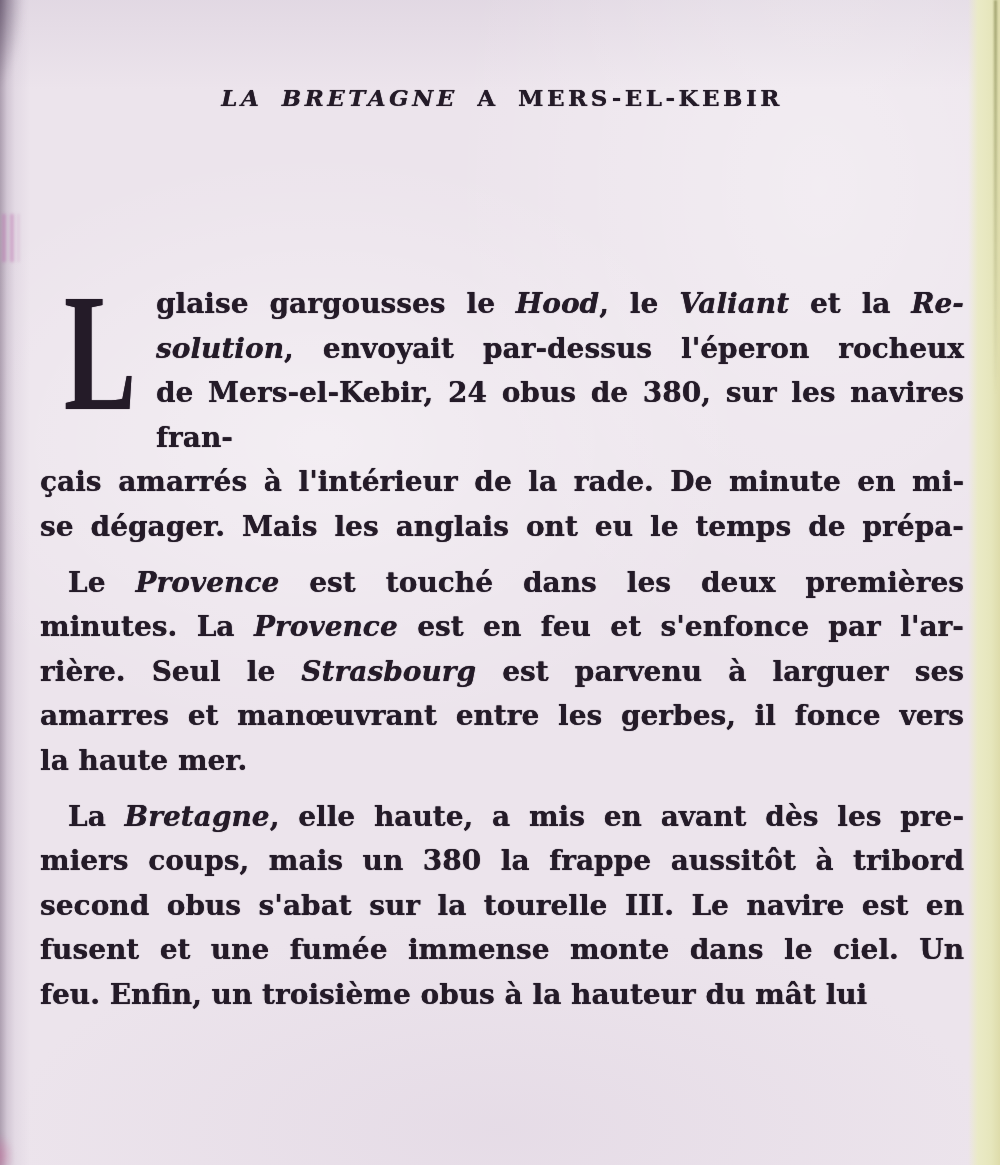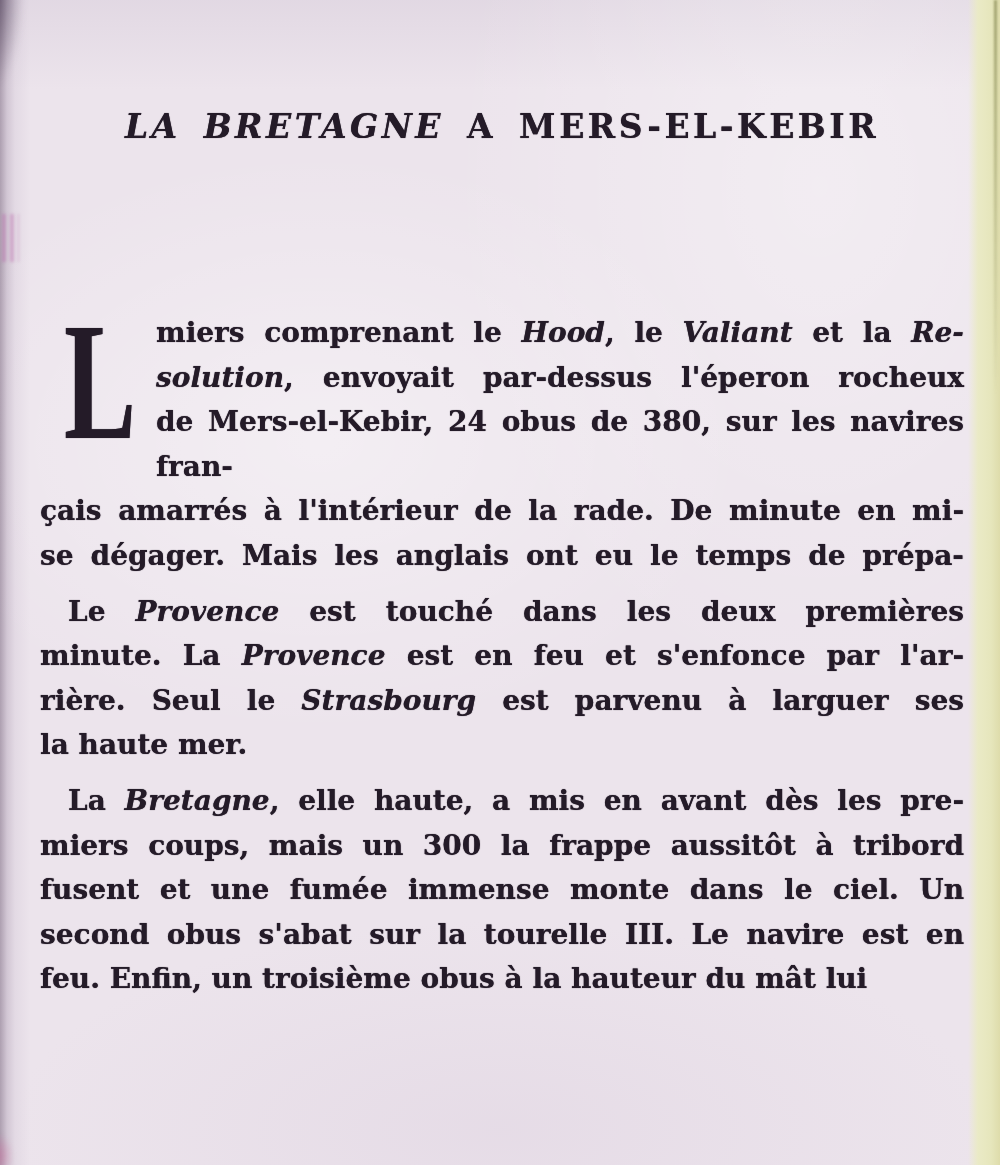--- a/index.html
+++ b/index.html
@@ -58,23 +58,23 @@
     filter:blur(1px);
   }
   .content{
     position:absolute;inset:0;
     padding:0 36px 0 40px;box-sizing:border-box;
     color:var(--ink);
     font-weight:700;
     filter:blur(0.45px);
   }
   .title{
-    margin-top:109px;
+    margin-top:80px;
     text-align:center;
-    font-size:33px;line-height:36px;
+    font-size:23px;line-height:36px;
     letter-spacing:3.5px;word-spacing:8px;
     text-shadow:0 0 0.8px currentColor;
   }
   .title em, .line em{font-style:italic;}
   .body-text{
     margin-top:166px;
     font-size:28px;
     text-shadow:0 0 0.9px currentColor;
   }
   .paragraph{margin:0 0 11px 0;}
@@ -109,34 +109,35 @@
   <div class="right-scan-strip"></div>
   <div class="right-edge-line"></div>
 
   <div class="content">
     <div class="title">
       <em>LA BRETAGNE</em><span> A MERS-EL-KEBIR</span>
     </div>
     <div class="body-text">
         <div class="paragraph">
           <span class="dropcap">L</span>
-          <div class="line"><span>miers comprenant le </span><em>Hood</em><span>, le </span><em>Valiant</em><span> et la </span><em>Re-</em></div>
+          <div class="line"><span>glaise gargousses le </span><em>Hood</em><span>, le </span><em>Valiant</em><span> et la </span><em>Re-</em></div>
           <div class="line"><em>solution</em><span>, envoyait par-dessus l'éperon rocheux</span></div>
           <div class="line"><span>de Mers-el-Kebir, 24 obus de 380, sur les navires fran-</span></div>
           <div class="line"><span>çais amarrés à l'intérieur de la rade. De minute en mi-</span></div>
           <div class="line"><span>se dégager. Mais les anglais ont eu le temps de prépa-</span></div>
         </div>
         <div class="paragraph">
           <div class="line indent"><span>Le </span><em>Provence</em><span> est touché dans les deux premières</span></div>
-          <div class="line"><span>minute. La </span><em>Provence</em><span> est en feu et s'enfonce par l'ar-</span></div>
+          <div class="line"><span>minutes. La </span><em>Provence</em><span> est en feu et s'enfonce par l'ar-</span></div>
           <div class="line"><span>rière. Seul le </span><em>Strasbourg</em><span> est parvenu à larguer ses</span></div>
+          <div class="line"><span>amarres et manœuvrant entre les gerbes, il fonce vers</span></div>
           <div class="line last"><span>la haute mer.</span></div>
         </div>
         <div class="paragraph">
           <div class="line indent"><span>La </span><em>Bretagne</em><span>, elle haute, a mis en avant dès les pre-</span></div>
-          <div class="line"><span>miers coups, mais un 300 la frappe aussitôt à tribord</span></div>
+          <div class="line"><span>miers coups, mais un 380 la frappe aussitôt à tribord</span></div>
+          <div class="line"><span>second obus s'abat sur la tourelle III. Le navire est en</span></div>
           <div class="line"><span>fusent et une fumée immense monte dans le ciel. Un</span></div>
-          <div class="line"><span>second obus s'abat sur la tourelle III. Le navire est en</span></div>
           <div class="line last"><span>feu. Enfin, un troisième obus à la hauteur du mât lui</span></div>
         </div>
       </div>
   </div>
 </div>
 
 </body></html>

